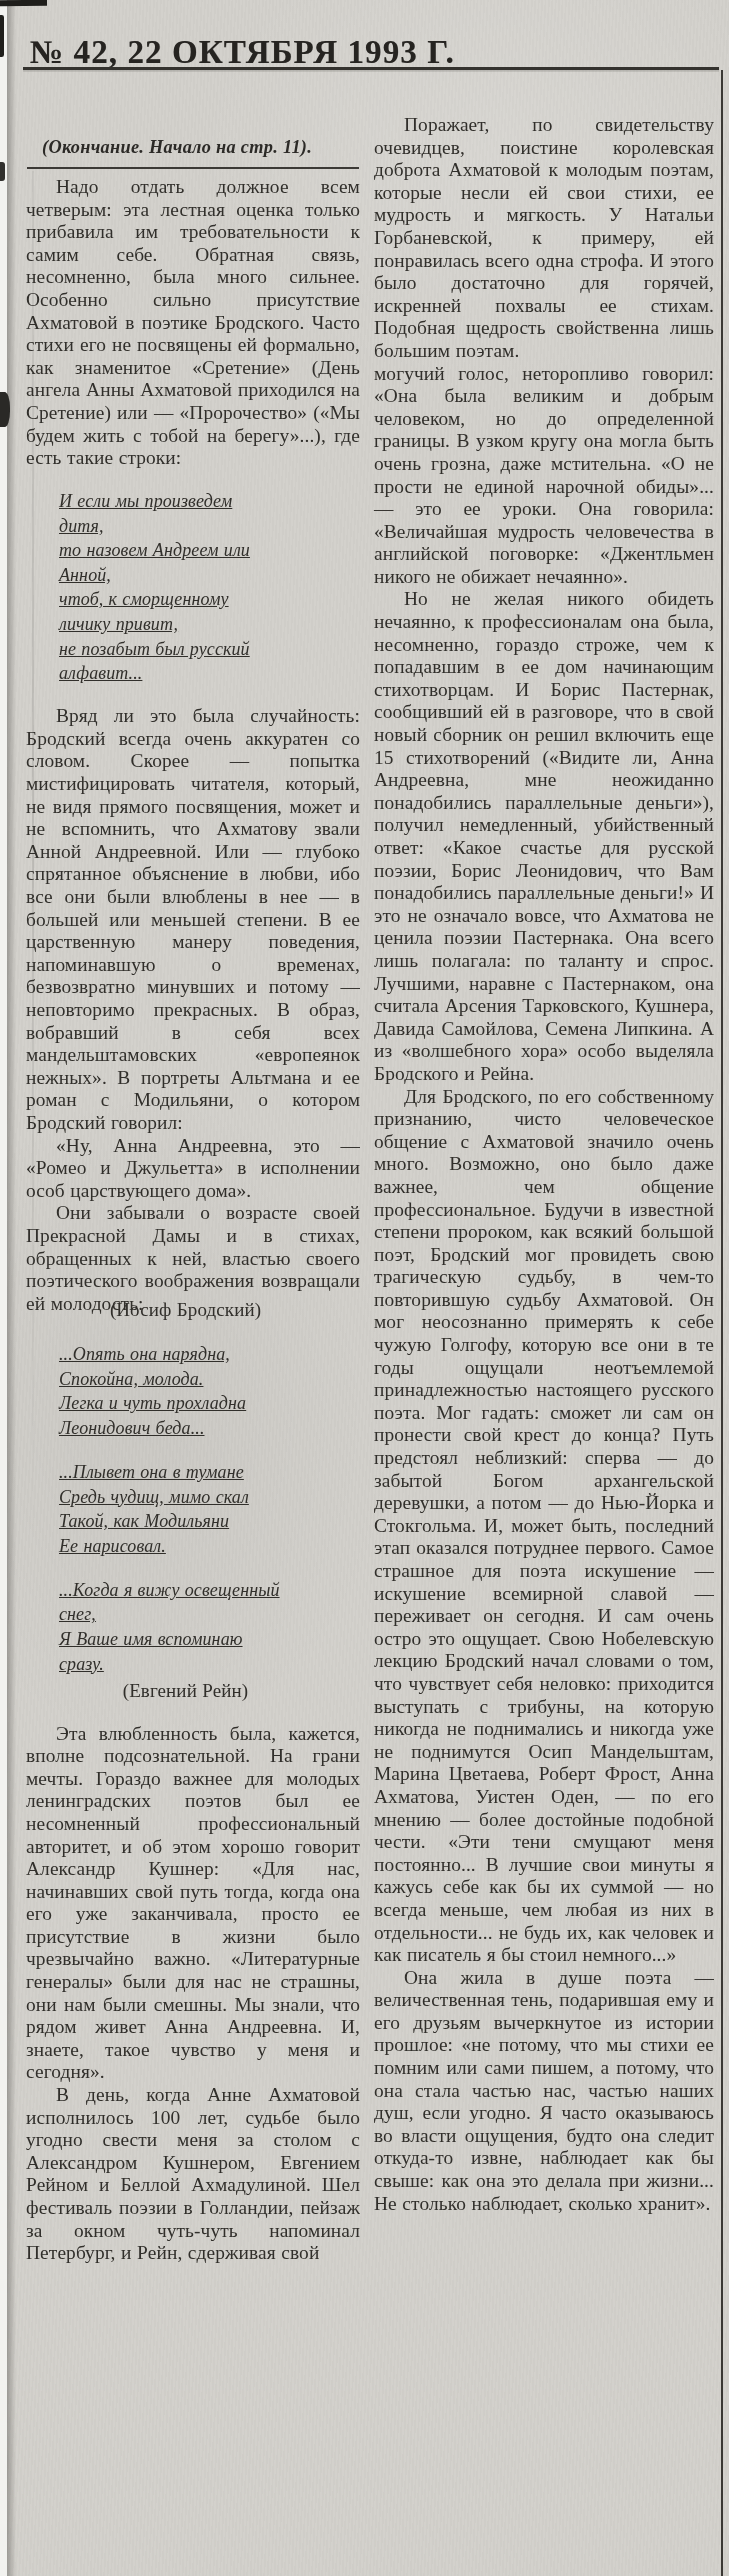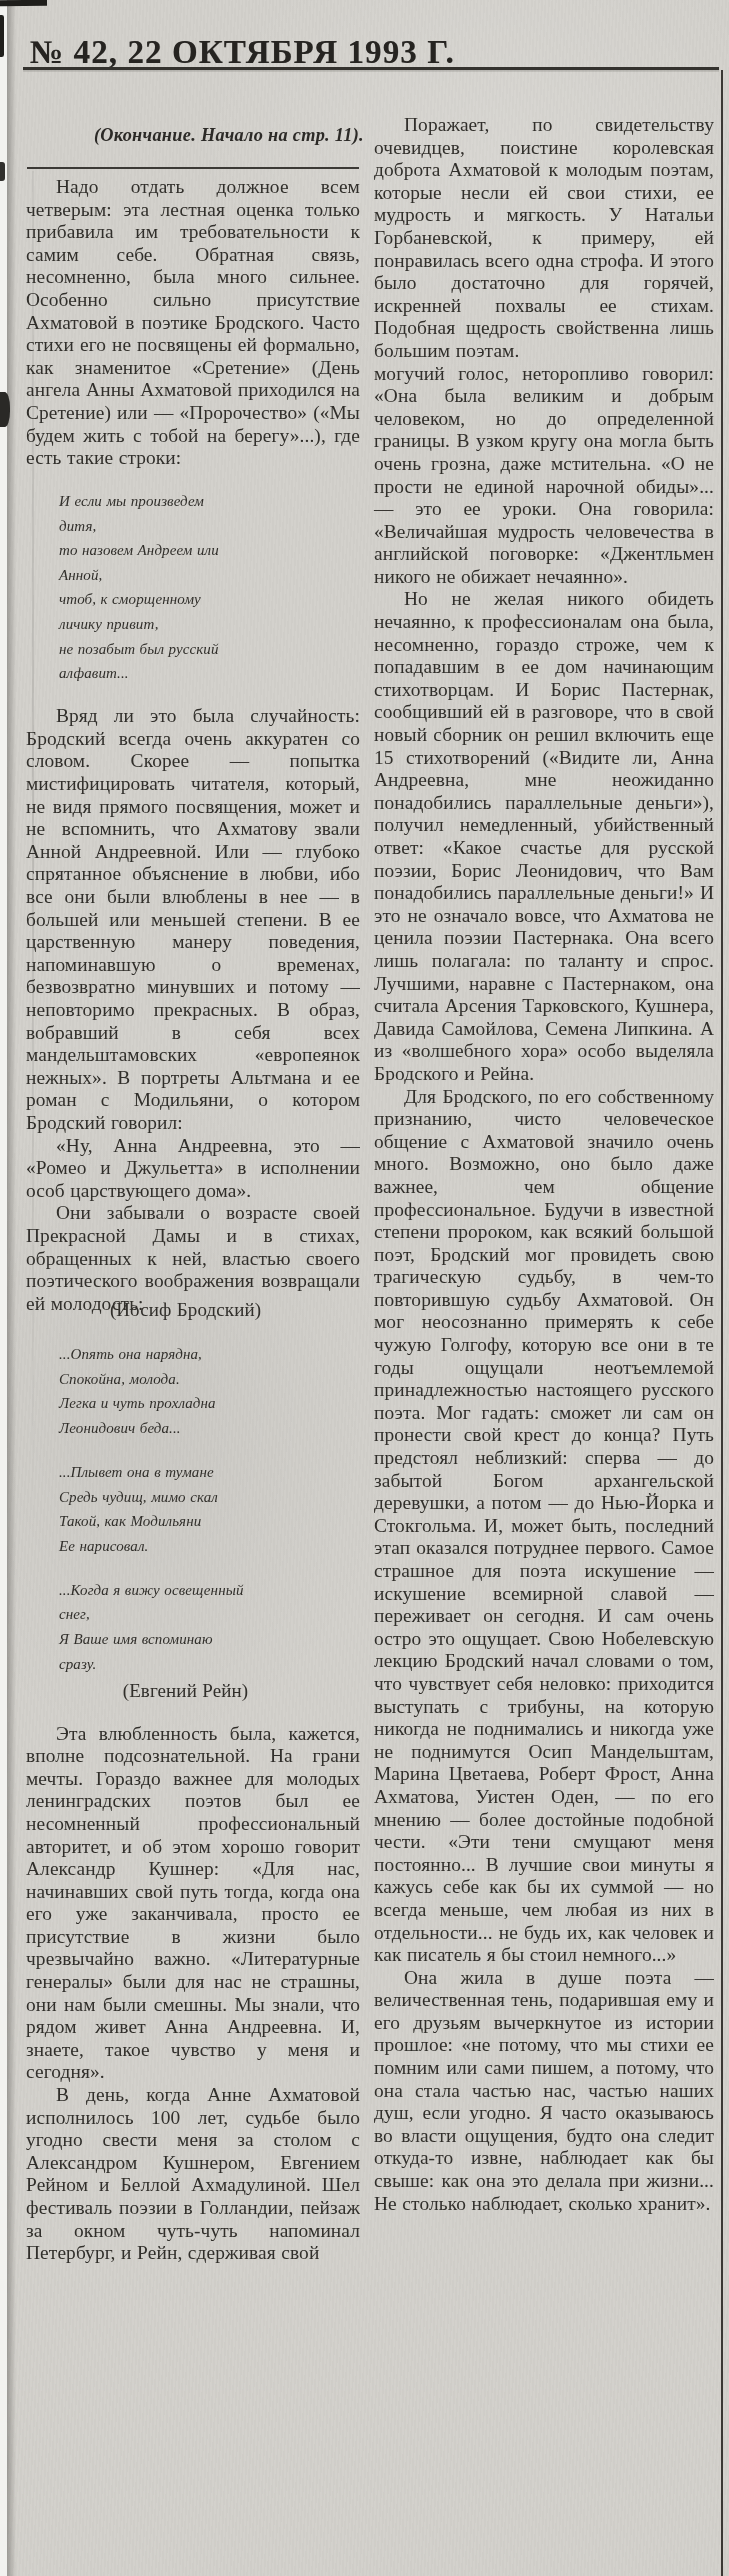--- a/index.html
+++ b/index.html
@@ -35,36 +35,36 @@
     font-size:33px; font-weight:bold; letter-spacing:1.1px; color:#262421;
     white-space:nowrap; text-shadow: 0.3px 0.3px 0 rgba(38,36,33,.35);
   }
   .rule { position:absolute; background:#34322e; }
   .rule-top { left:23px; top:67px; width:696px; height:2.9px;
     box-shadow: 0 1.7px 0 rgba(52,50,46,.18); }
   .rule-right { left:721px; top:70px; width:2.3px; height:2506px; background:#3a3834; }
   .rule-note { left:27.4px; top:167px; width:332px; height:1.7px; background:#3b3935; }
 
   .continuation {
-    position:absolute; left:26px; top:121px; width:334px; margin:4px;
-    text-align:right; font-style:italic; font-weight:bold;
+    position:absolute; left:26px; top:121px; width:334px; margin:16px;
+    text-align:left; font-style:italic; font-weight:bold;
     font-size:18.3px; color:#2c2a27; letter-spacing:0.3px;
   }
 
   .col { position:absolute; font-size:19.4px; line-height:22.6px;
     text-align:justify; letter-spacing:0.1px; word-spacing:0.6px;
     hyphens:auto; -webkit-hyphens:auto; color:#312f2b; }
   .col-left  { left:26px;  top:176px; width:334px; }
   .col-right { left:374px; top:114px; width:340px; }
 
   .body-p { margin:0; text-indent:30px; }
   .body-p.noindent { text-indent:0; }
 
   .verse { margin:19.4px 0; padding-left:33px; padding-right:12.6px;
-    font-style:italic; font-size:15px; line-height:24.6px; text-align:left; }
+    font-style:italic; font-size:18px; line-height:24.6px; text-align:left;text-decoration:underline; }
   .verse-line.right { text-align:left; }
 
   .attribution { margin:-17px 0 19.4px; padding-right:15px;
     text-align:center; font-weight:normal; font-size:19px; line-height:24.6px; }
 </style>
 </head>
 <body>
 
 <div class="page">
   <div class="edge-strip"></div>

